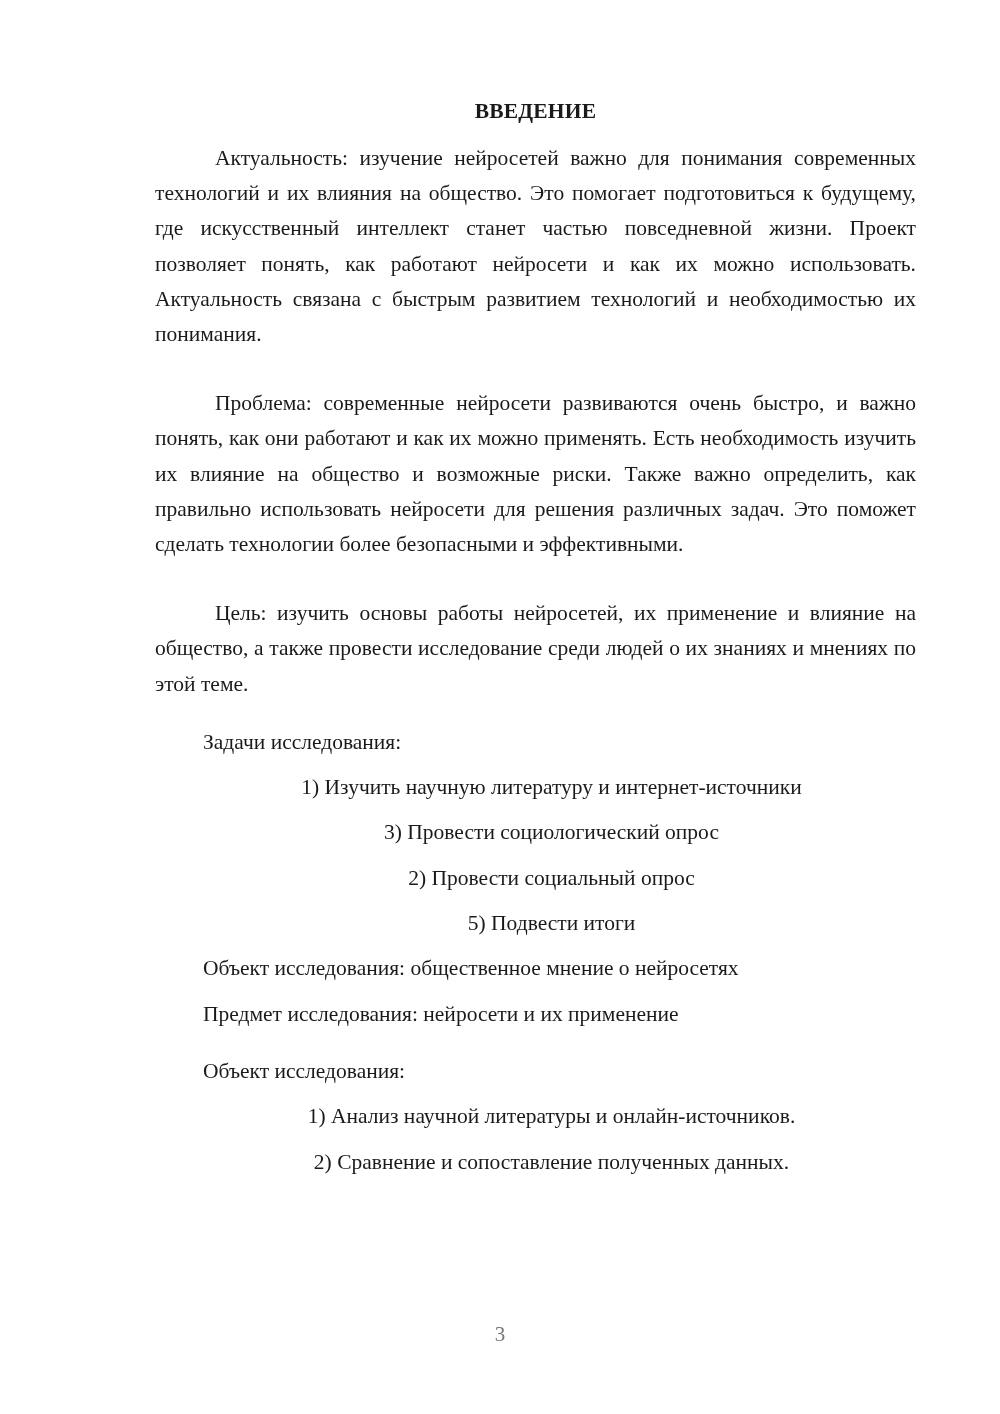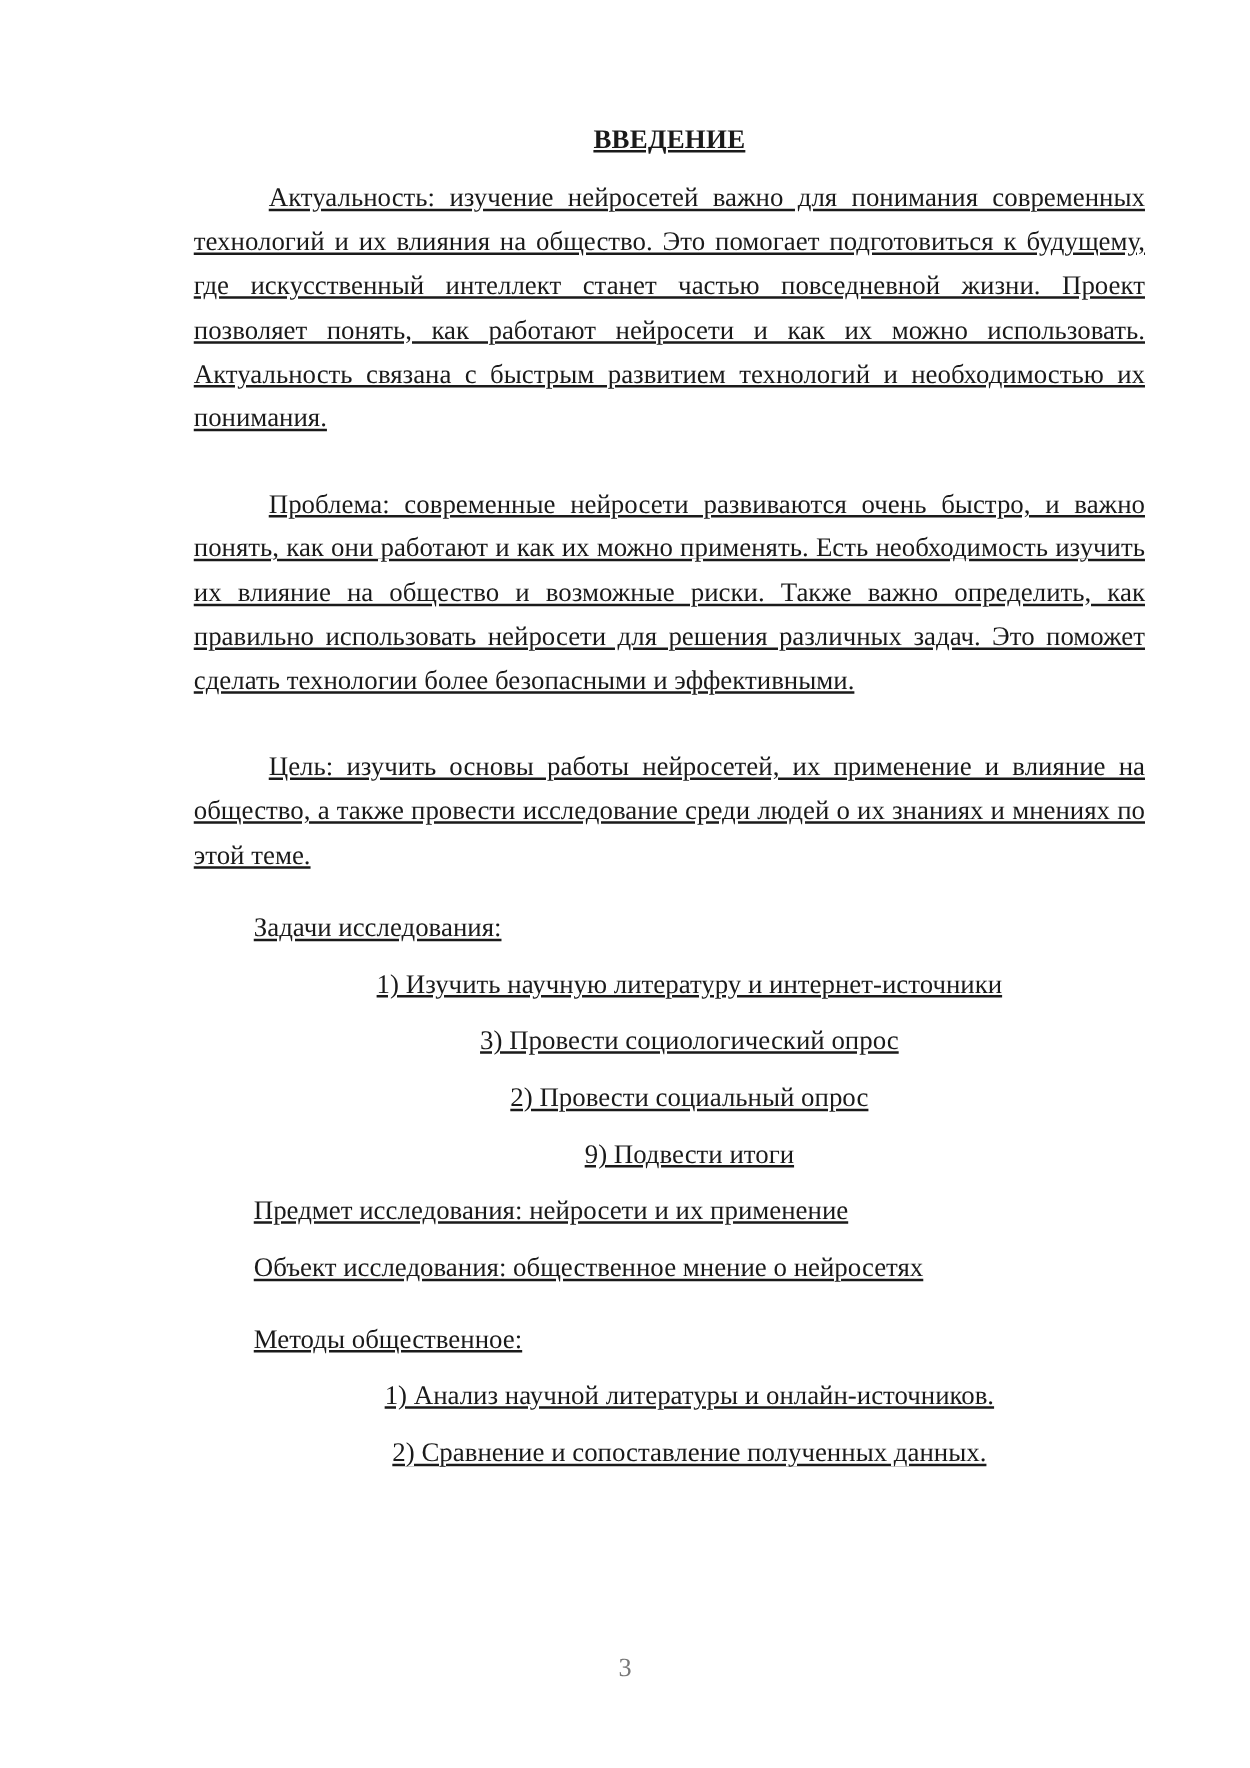--- a/index.html
+++ b/index.html
@@ -3,21 +3,21 @@
 <meta charset="utf-8">
 <style>
   html, body { margin: 0; padding: 0; background: #ffffff; }
   body { width: 1000px; height: 1414px; position: relative; overflow: hidden; }
   .page {
     position: absolute; left: 0; top: 0; width: 1000px; height: 1414px;
     background: #ffffff; color: #1a1a1a;
     font-family: "Liberation Serif", "DejaVu Serif", serif;
     font-size: 21.5px;
   }
-  .content { position: absolute; left: 143px; top: 94px; width: 785px; text-decoration: underline; }
+  .content { position: absolute; left: 143px; top: 94px; width: 785px; }
   .title {
     text-align: center; font-weight: bold; font-size: 21.5px;
     height: 35px; line-height: 35px; margin: 0 0 0 0; letter-spacing: 0.2px;
   }
   .para {
     text-align: justify; text-indent: 60px; line-height: 35.2px; margin: 12px;
   }
   .gap { height: 10px; }
   .line {
     line-height: 45.3px; margin: 0;
@@ -40,26 +40,26 @@
     <div class="gap"></div>
     <p class="para">Проблема: современные нейросети развиваются очень быстро, и важно понять, как они работают и как их можно применять. Есть необходимость изучить их влияние на общество и возможные риски. Также важно определить, как правильно использовать нейросети для решения различных задач. Это поможет сделать технологии более безопасными и эффективными.</p>
     <div class="gap"></div>
     <p class="para">Цель: изучить основы работы нейросетей, их применение и влияние на общество, а также провести исследование среди людей о их знаниях и мнениях по этой теме.</p>
 
     <div style="height:6px"></div>
     <p class="line indent">Задачи исследования:</p>
     <p class="line item">1) Изучить научную литературу и интернет-источники</p>
     <p class="line item">3) Провести социологический опрос</p>
     <p class="line item">2) Провести социальный опрос</p>
-    <p class="line item">9) Подвести итоги</p>
+    <p class="line item">5) Подвести итоги</p>
+    <p class="line indent">Объект исследования: общественное мнение о нейросетях</p>
     <p class="line indent">Предмет исследования: нейросети и их применение</p>
-    <p class="line indent">Объект исследования: общественное мнение о нейросетях</p>
 
     <div style="height:8px"></div>
 
     <div style="height:4px"></div>
-    <p class="line indent">Методы общественное:</p>
+    <p class="line indent">Объект исследования:</p>
     <p class="line item">1) Анализ научной литературы и онлайн-источников.</p>
     <p class="line item">2) Сравнение и сопоставление полученных данных.</p>
   </div>
 
   <div class="pagenum">3</div>
 </div>
 
 </body></html>

